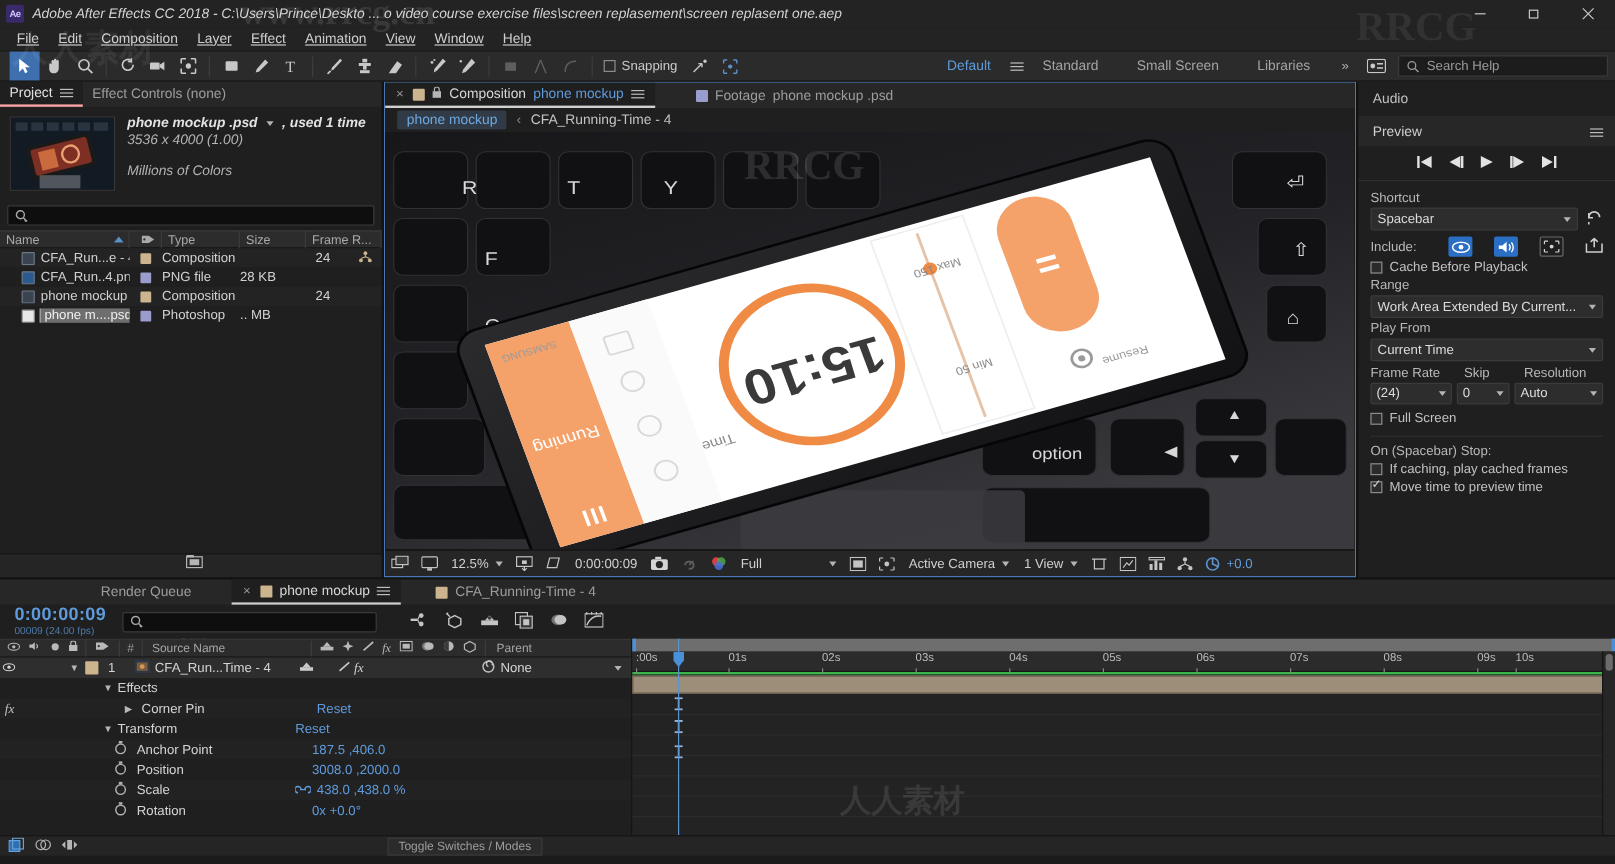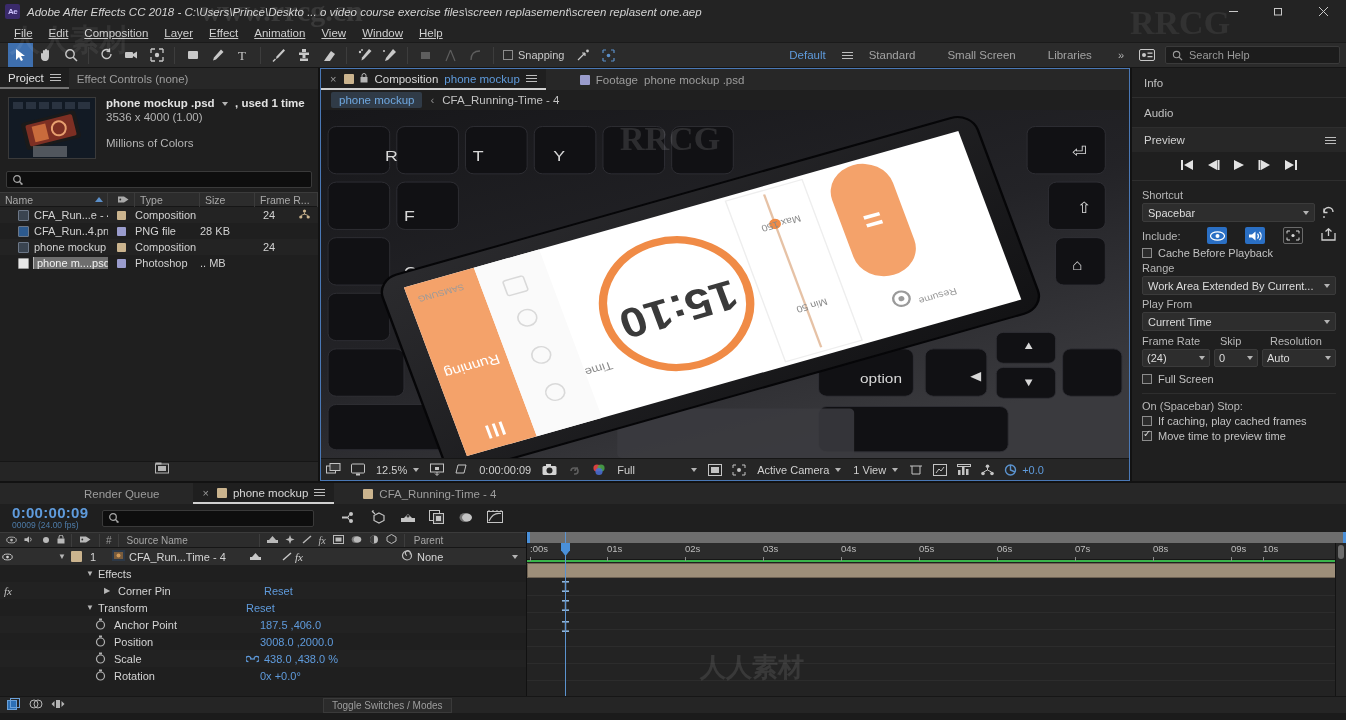--- a/index.html
+++ b/index.html
@@ -47,24 +47,24 @@
   .search-help { display:flex; align-items:center; gap:6px; background:#1c1c1c; border:1px solid #3a3a3a;
        border-radius:2px; height:18px; width:175px; padding:0 6px; margin-right:6px; margin-left:6px; color:#9a9a9a; }
 
   
   .main { display:flex; height:413px; }
 
   
   .projpanel { width:320px; background:#1f1f1f; border-right:2px solid #121212; display:flex; flex-direction:column; }
   .paneltabs { height:21px; background:#272727; display:flex; align-items:center; gap:0; }
   .ptab { height:21px; display:flex; align-items:center; padding:0 8px; font-size:11.5px; color:#9d9d9d; gap:6px;}
-  .ptab.active { color:#e0e0e0; border-bottom:2px solid #737373; background:#1f1f1f;}
+  .ptab.active { color:#e0e0e0; border-bottom:2px solid #fca5a5; background:#1f1f1f;}
   .hamb { display:inline-block; width:11px; }
   .hamb i { display:block; height:1px; background:#bdbdbd; margin:2px 0; }
-  .proj-head { display:flex; padding:8px 8px 4px 8px; gap:10px; }
+  .proj-head { display:flex; padding:8px 8px 4px 8px; gap:10px;font-style:italic; }
   .thumb { width:88px; height:62px; background:#0d0d17; border:1px solid #3a3a3a; position:relative; overflow:hidden;}
   .proj-meta { font-size:11.5px; }
   .proj-meta .nm { color:#e2e2e2; font-weight:bold; font-size:11.5px; }
   .proj-meta .sz { color:#b4b4b4; margin-top:2px; }
   .proj-meta .col { color:#b4b4b4; margin-top:14px; }
   .proj-search { margin:8px 6px 4px 6px; height:17px; background:#0e0e0e; border:1px solid #3a3a3a;
       border-radius:2px; display:flex; align-items:center; padding:0 5px; }
   .collist-head { display:flex; height:15px; background:#2c2c2c; border-top:1px solid #3b3b3b;
       border-bottom:1px solid #161616; align-items:center; font-size:10.5px; color:#a9a9a9; }
   .ch { padding-left:5px; border-right:1px solid #3b3b3b; height:15px; display:flex; align-items:center; }
@@ -739,21 +739,20 @@
           <svg width="13" height="12" viewBox="0 0 13 12">
               <circle cx="6.5" cy="6" r="5" fill="none" stroke="#5b93cf" stroke-width="1.4"></circle>
               <path d="M6.5 1 L6.5 6 L11 8" stroke="#5b93cf" stroke-width="1.4" fill="none"></path>
             </svg>
           </div>
         <div style="color:#5f9bdc;font-size:11px;padding-right:6px">+0.0</div>
       </div>
     </div>
 
     <div class="rightpanel">
-      <div class="rp-tab">Info</div>
       <div class="rp-tab">Audio</div>
       <div class="rp-header">
         <span>Preview</span>
         <span class="hamb">
             <i></i>
             <i></i>
             <i></i>
           </span>
       </div>
 

